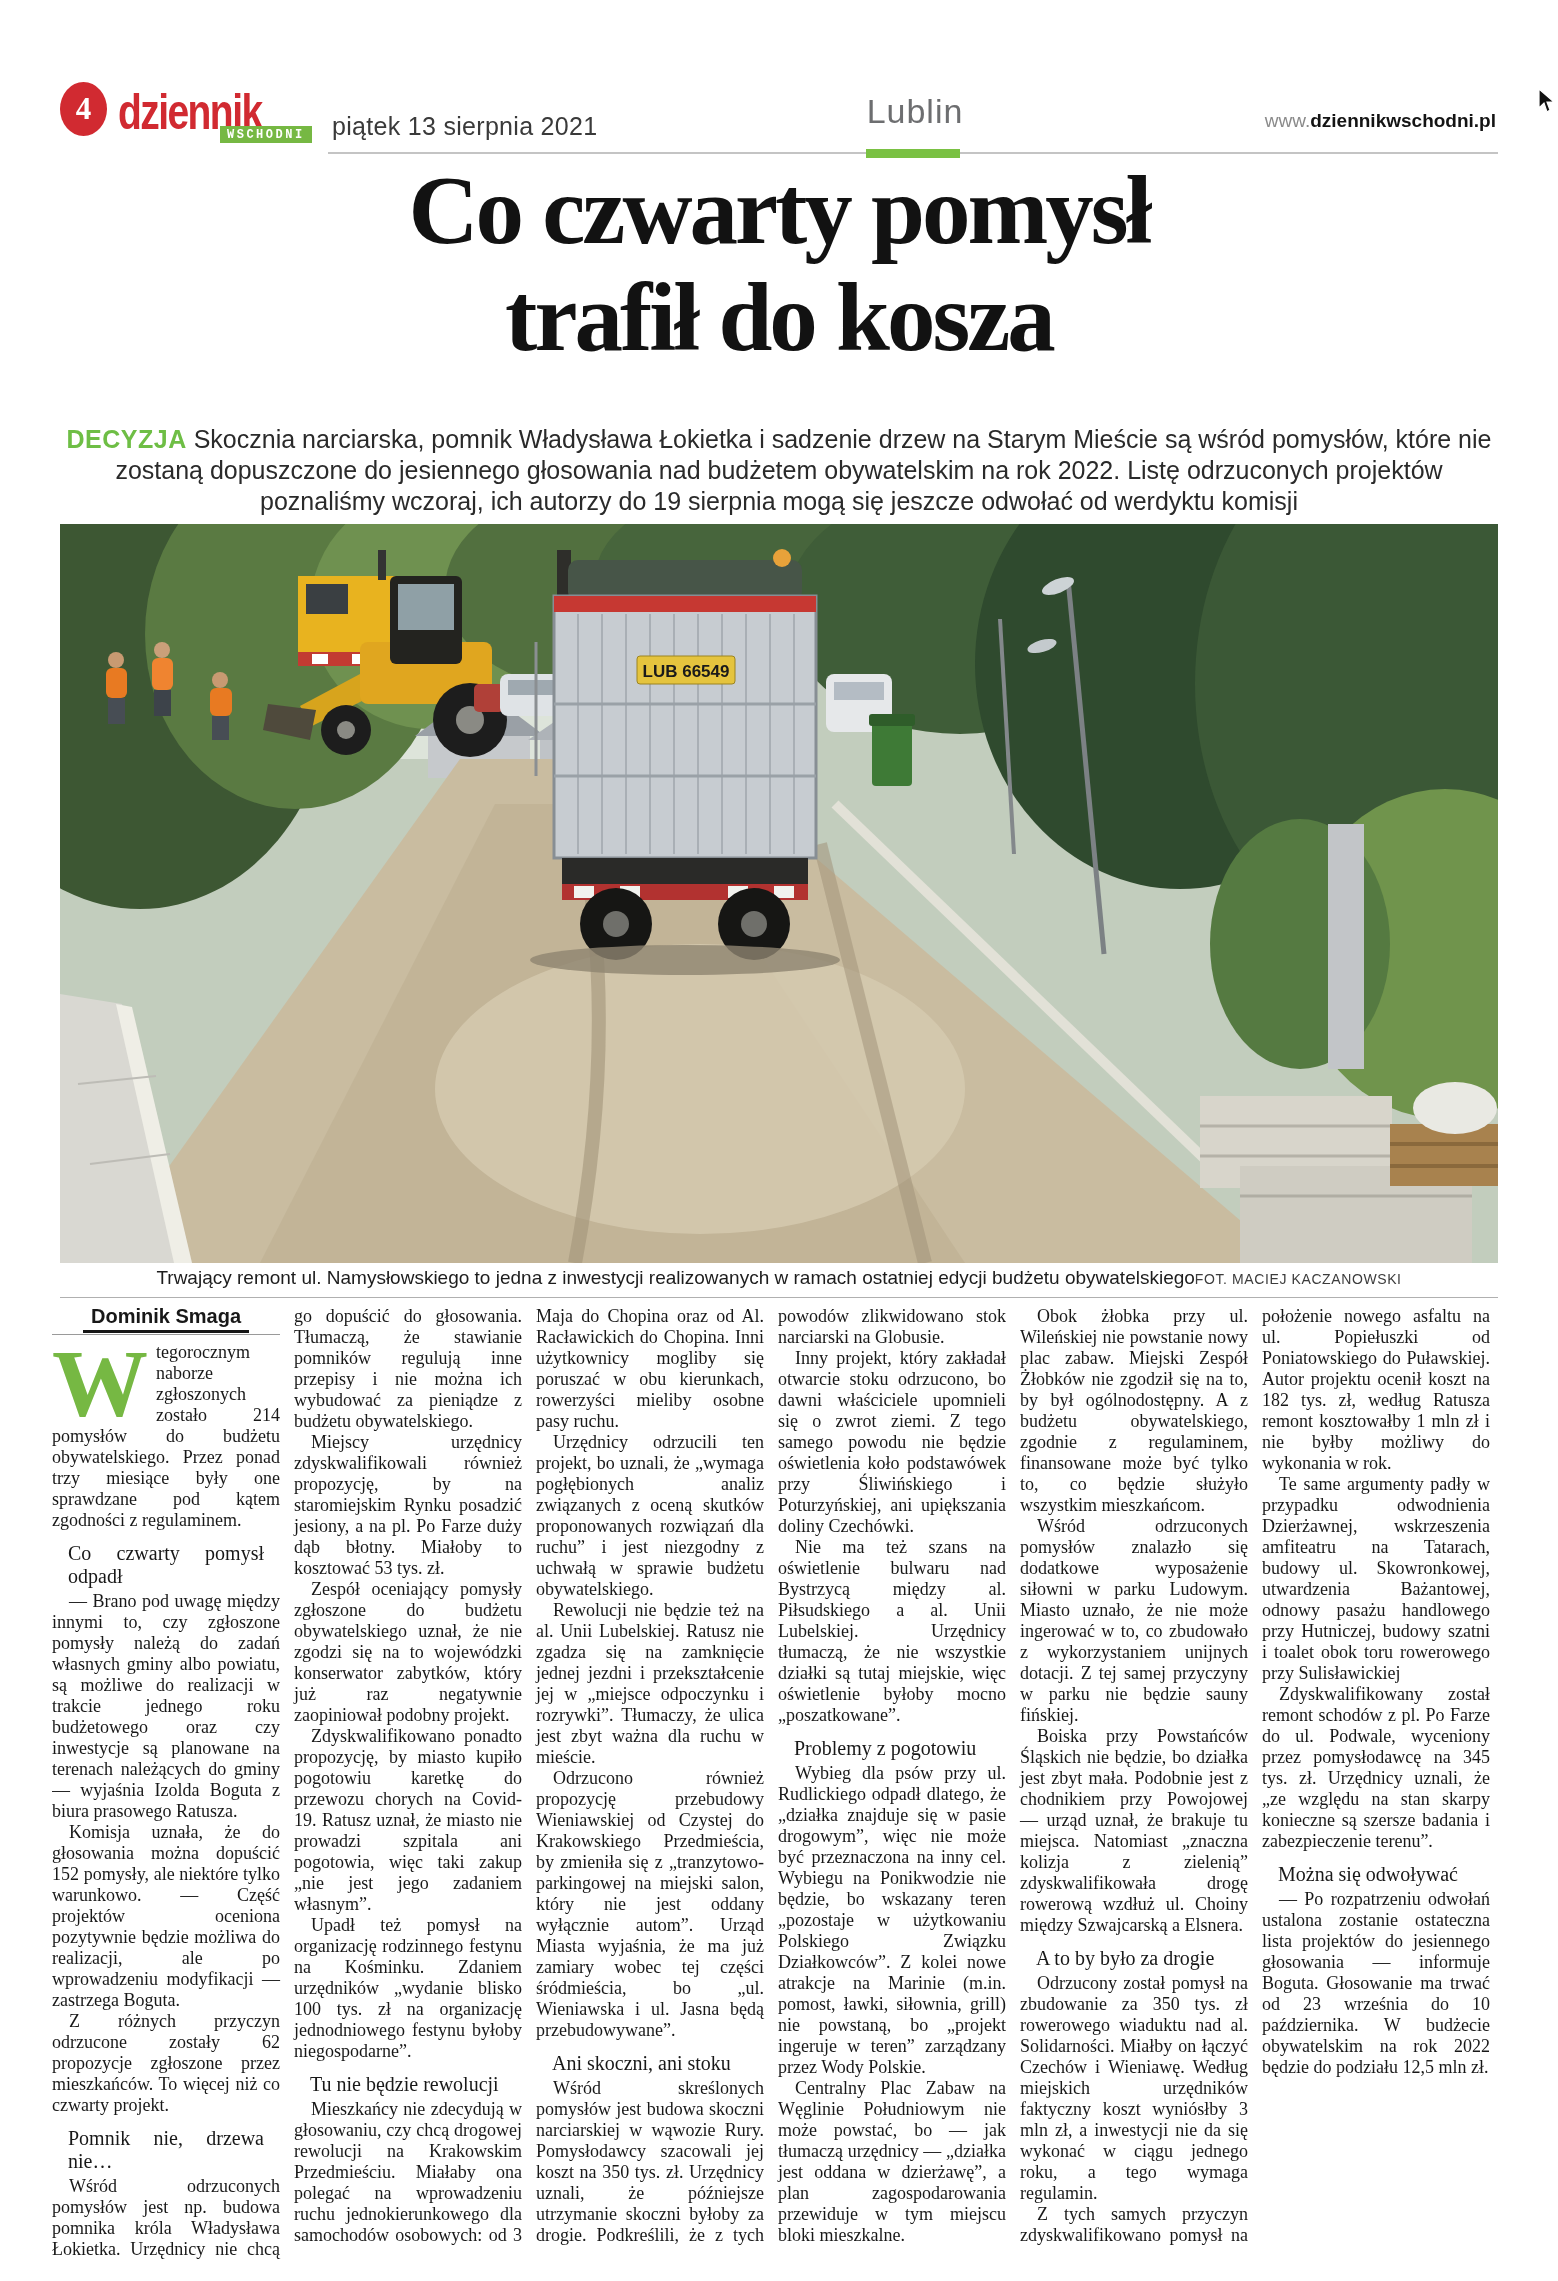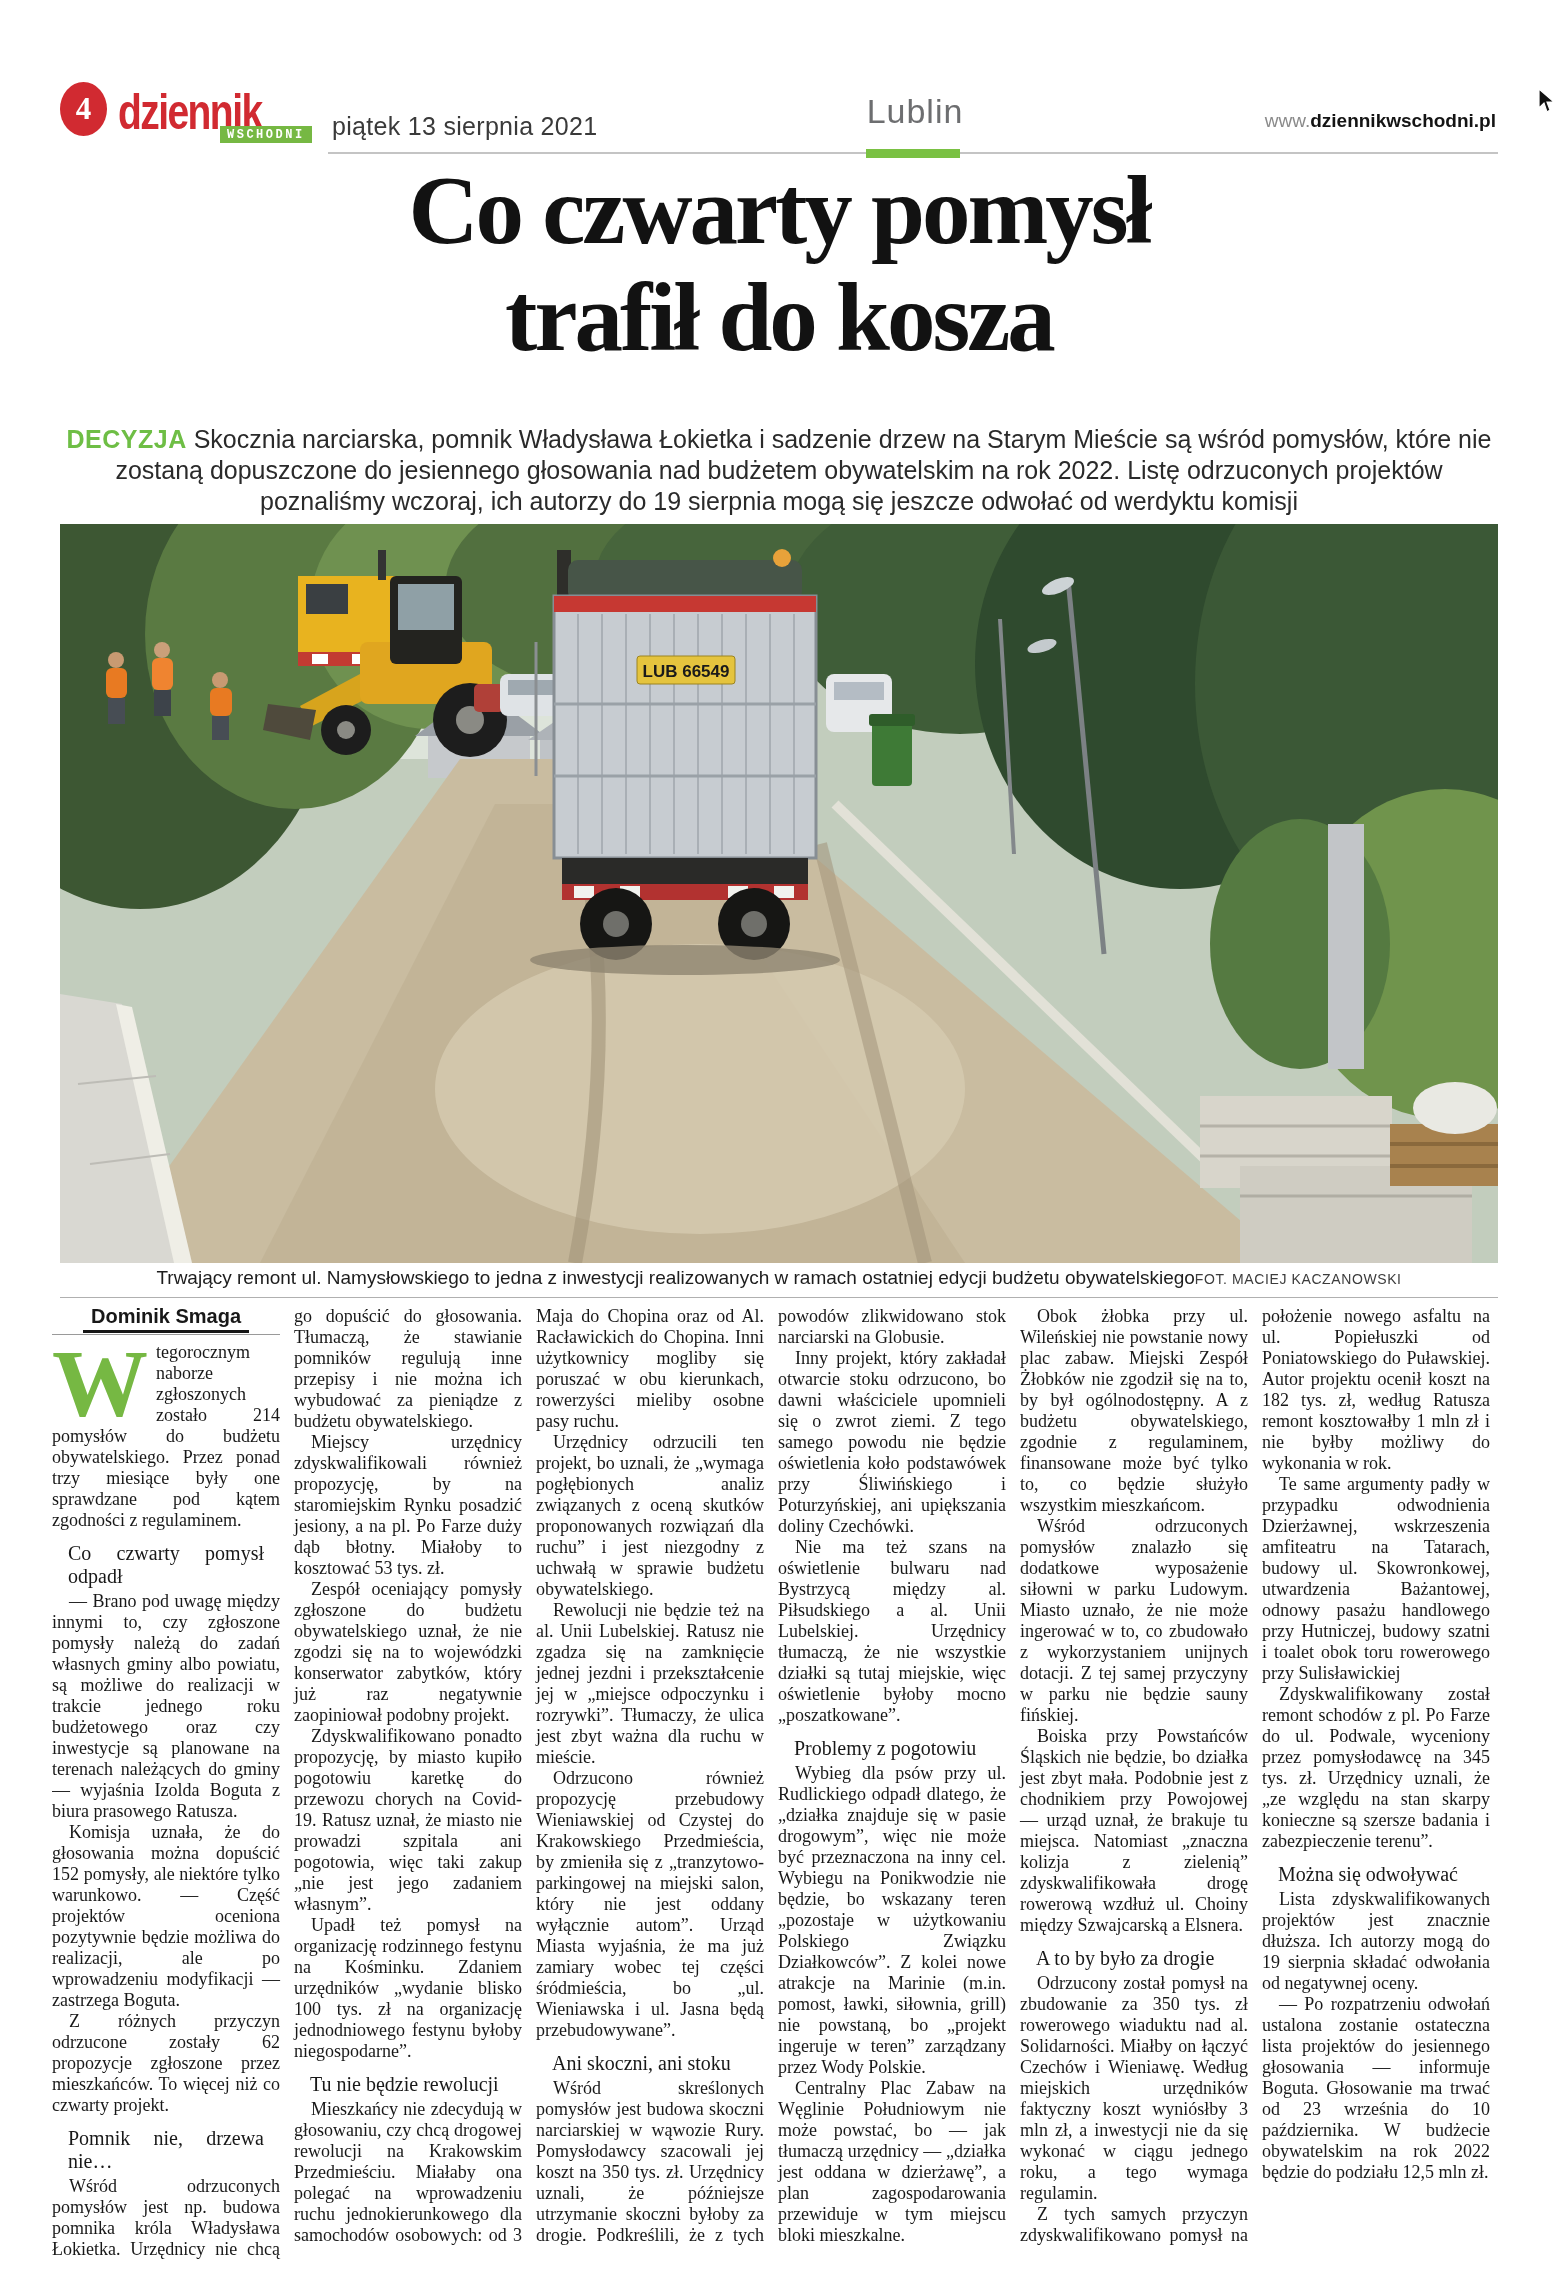--- a/index.html
+++ b/index.html
@@ -271,17 +271,16 @@
     <p>Wśród odrzuconych pomysłów znalazło się dodatkowe wyposażenie siłowni w parku Ludowym. Miasto uznało, że nie może ingerować w to, co zbudowało z wykorzystaniem unijnych dotacji. Z tej samej przyczyny w parku nie będzie sauny fińskiej.</p>
     <p>Boiska przy Powstańców Śląskich nie będzie, bo działka jest zbyt mała. Podobnie jest z chodnikiem przy Powojowej — urząd uznał, że brakuje tu miejsca. Natomiast „znaczna kolizja z zielenią” zdyskwalifikowała drogę rowerową wzdłuż ul. Choiny między Szwajcarską a Elsnera.</p>
 
     <h3 class="subhead">A to by było za drogie</h3>
     <p>Odrzucony został pomysł na zbudowanie za 350 tys. zł rowerowego wiaduktu nad al. Solidarności. Miałby on łączyć Czechów i Wieniawę. Według miejskich urzędników faktyczny koszt wyniósłby 3 mln zł, a inwestycji nie da się wykonać w ciągu jednego roku, a tego wymaga regulamin.</p>
     <p>Z tych samych przyczyn zdyskwalifikowano pomysł na położenie nowego asfaltu na ul. Popiełuszki od Poniatowskiego do Puławskiej. Autor projektu ocenił koszt na 182 tys. zł, według Ratusza remont kosztowałby 1 mln zł i nie byłby możliwy do wykonania w rok.</p>
     <p>Te same argumenty padły w przypadku odwodnienia Dzierżawnej, wskrzeszenia amfiteatru na Tatarach, budowy ul. Skowronkowej, utwardzenia Bażantowej, odnowy pasażu handlowego przy Hutniczej, budowy szatni i toalet obok toru rowerowego przy Sulisławickiej</p>
     <p>Zdyskwalifikowany został remont schodów z pl. Po Farze do ul. Podwale, wyceniony przez pomysłodawcę na 345 tys. zł. Urzędnicy uznali, że „ze względu na stan skarpy konieczne są szersze badania i zabezpieczenie terenu”.</p>
 
     <h3 class="subhead">Można się odwoływać</h3>
-    <p>Lista zdyskwalifikowanych projektów jest znacznie dłuższa. Ich autorzy mogą do 19 sierpnia składać odwołania od negatywnej oceny.</p>
     <p>— Po rozpatrzeniu odwołań ustalona zostanie ostateczna lista projektów do jesiennego głosowania — informuje Boguta. Głosowanie ma trwać od 23 września do 10 października. W budżecie obywatelskim na rok 2022 będzie do podziału 12,5 mln zł.</p>
 
   </div>
 </div>
 
 </body></html>

